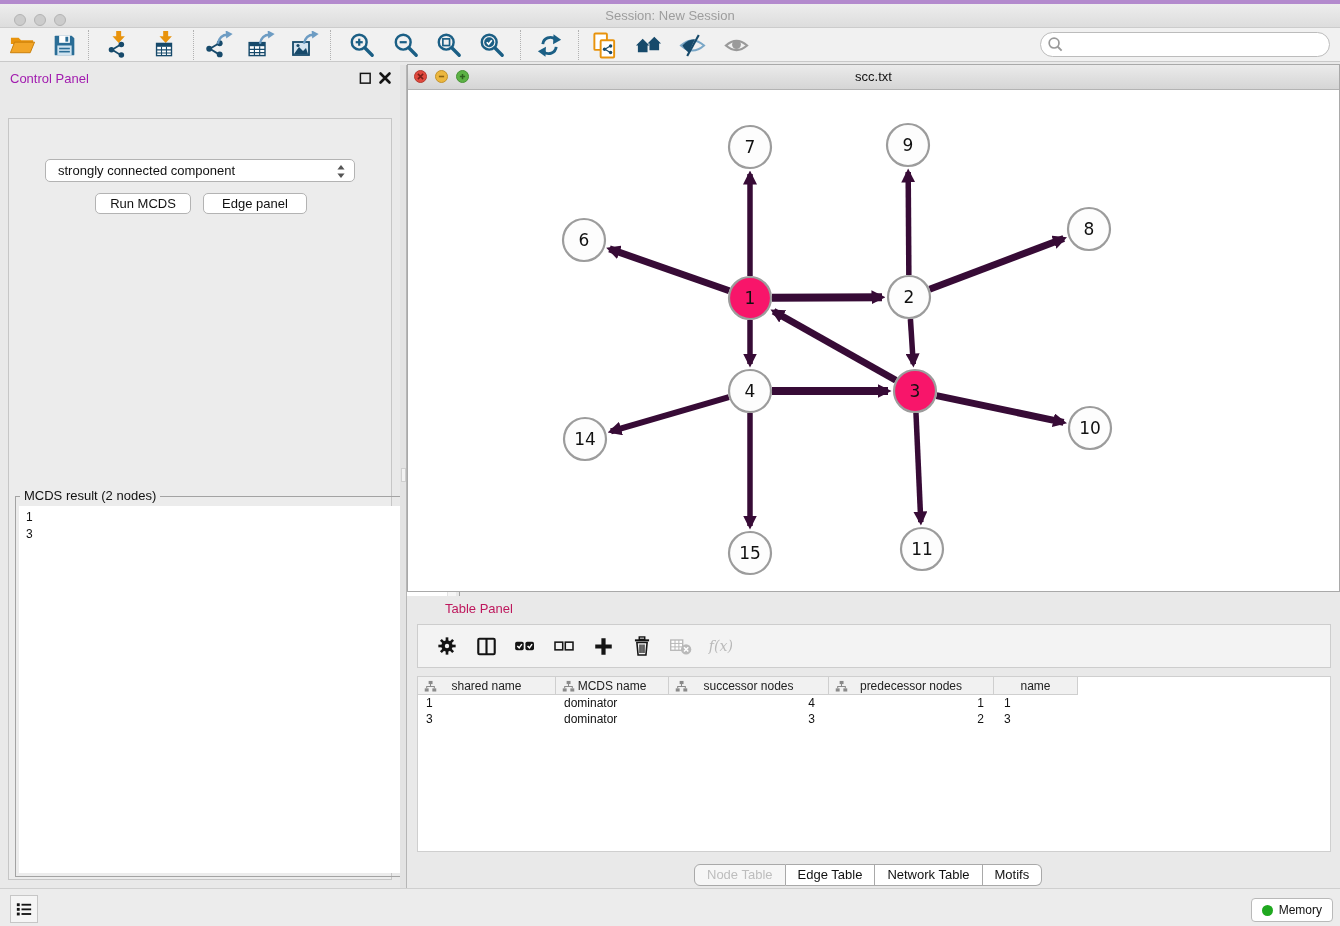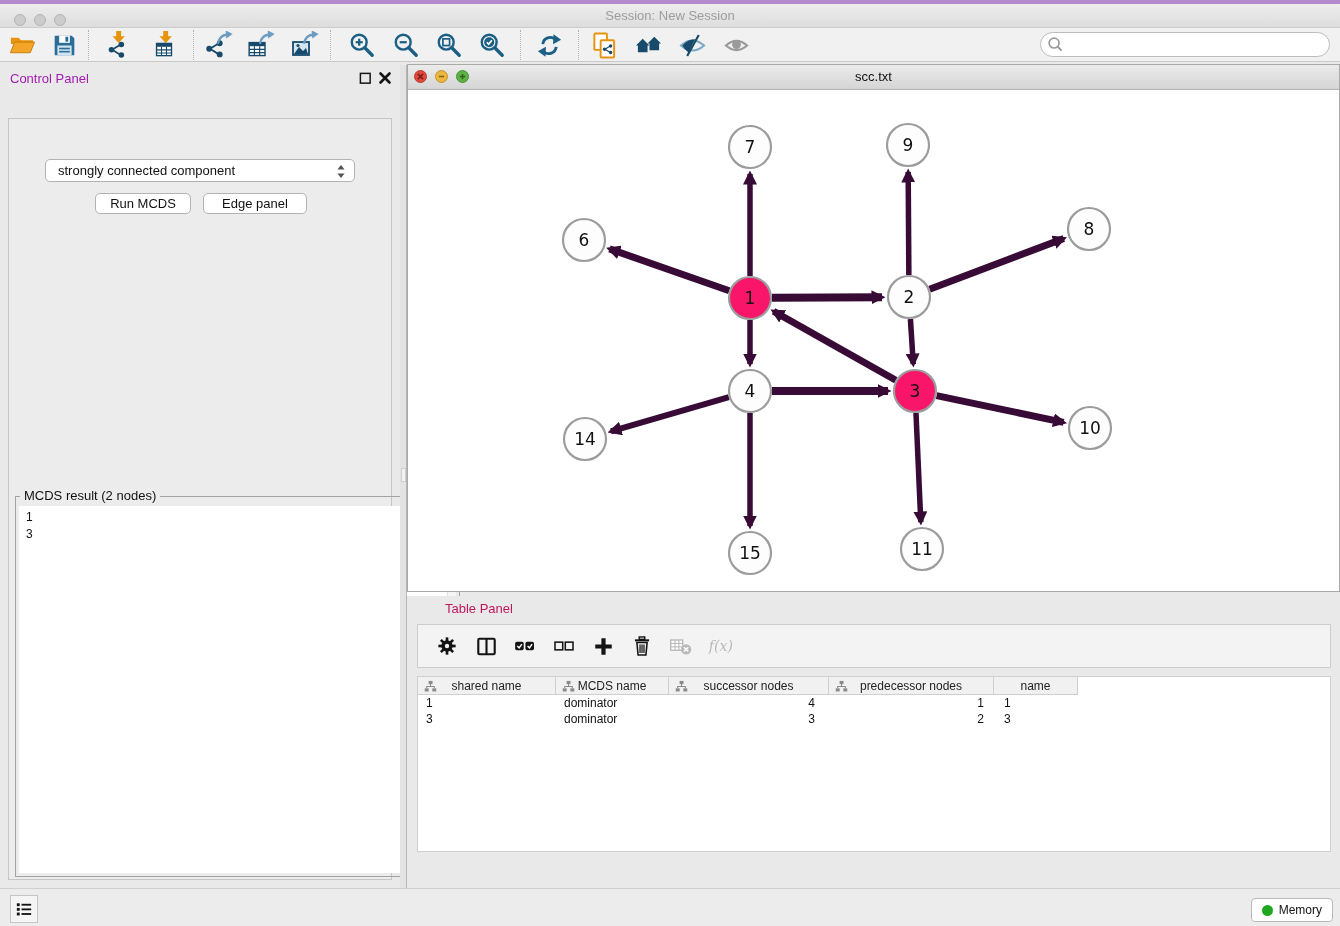--- a/index.html
+++ b/index.html
@@ -569,20 +569,26 @@
     </div>
     <div class="trow">
       <div class="tcell al" style="width:138px">3</div>
       <div class="tcell al" style="width:113px">dominator</div>
       <div class="tcell ar" style="width:160px">3</div>
       <div class="tcell ar" style="width:165px;padding-right:10px">2</div>
       <div class="tcell al" style="width:84px;padding-left:10px">3</div>
     </div>
   </div>
 
+  <div id="tp-tabs" class="seggroup abs">
+    <span class="seg selected">Node Table</span>
+    <span class="seg">Edge Table</span>
+    <span class="seg">Network Table</span>
+    <span class="seg">Motifs</span>
+  </div>
 </div>
 
 <div id="statusbar" class="abs">
   <span id="tasks-btn">
       <svg class="icon" width="20" height="20" viewBox="0 0 28 28">
         <use href="#sym-tasklist"></use>
       </svg>
     </span>
   <span id="memory-btn">
     <span id="memory-dot"></span>

